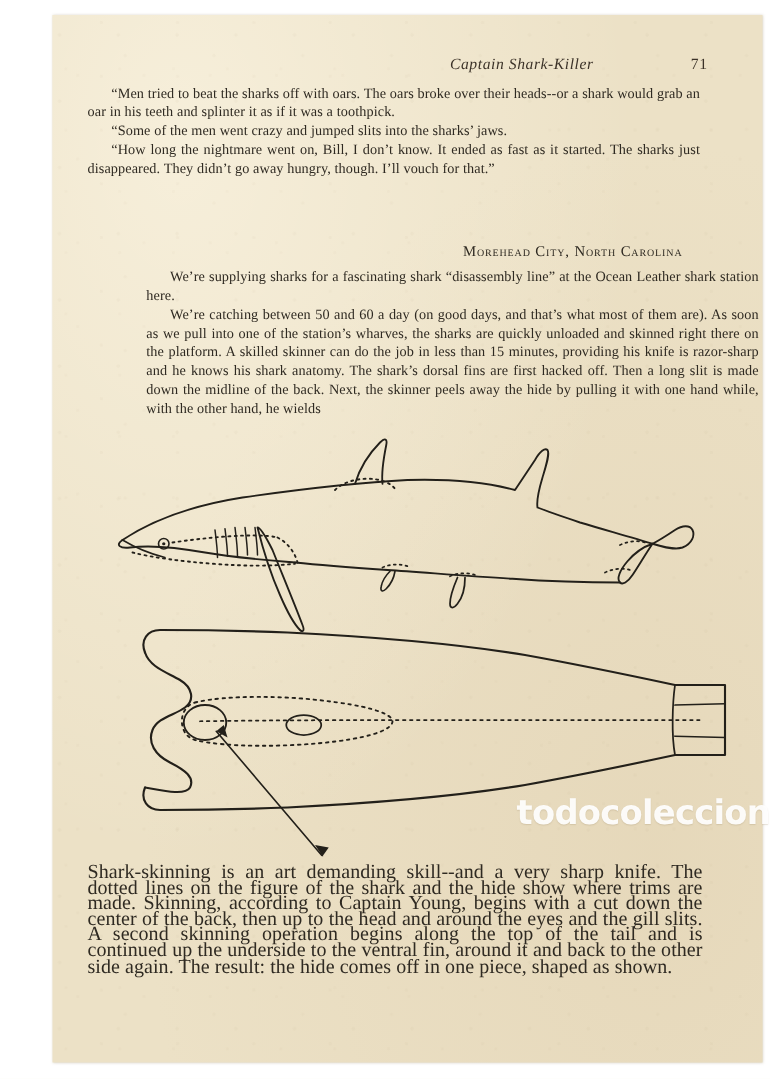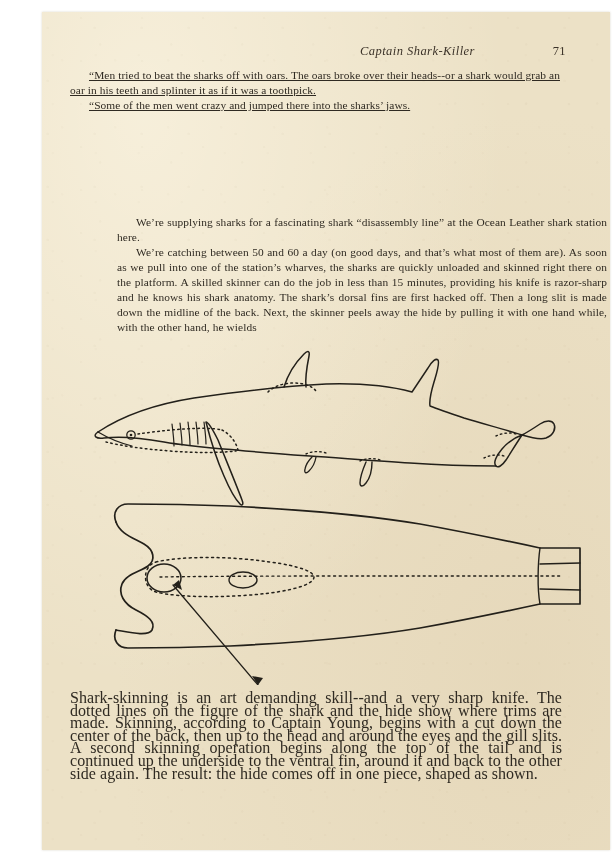--- a/index.html
+++ b/index.html
@@ -88,21 +88,20 @@
     color: #2f2a22;
     font-size: 11.4px;
     line-height: 15.0px;
     text-align: justify;
     text-justify: inter-word;
     letter-spacing: .08px;
   }
   .textblock p {
     margin: 0;
     text-indent: 19px;
-    text-decoration: underline;
   }
 
   .dateline {
     position: absolute;
     left: 28px;
     top: 182px;
     width: 490px;
     text-align: right;
     color: #2f2a22;
     font-size: 11.8px;
@@ -187,23 +186,25 @@
 
     <div id="grain"></div>
 
     <div class="runhead">
       <span class="title">Captain Shark-Killer</span>
       <span class="folio">71</span>
     </div>
 
     <div class="textblock">
       <p>“Men tried to beat the sharks off with oars. The oars broke over their heads--or a shark would grab an oar in his teeth and splinter it as if it was a toothpick.</p>
-      <p>“Some of the men went crazy and jumped there into the sharks’ jaws.</p>
-    </div>
-
+      <p>“Some of the men went crazy and jumped slits into the sharks’ jaws.</p>
+      <p>“How long the nightmare went on, Bill, I don’t know. It ended as fast as it started. The sharks just disappeared. They didn’t go away hungry, though. I’ll vouch for that.”</p>
+    </div>
+
+    <div class="dateline">Morehead City, North Carolina</div>
 
     <div class="textblock2">
       <p>We’re supplying sharks for a fascinating shark “disassembly line” at the Ocean Leather shark station here.</p>
       <p>We’re catching between 50 and 60 a day (on good days, and that’s what most of them are). As soon as we pull into one of the station’s wharves, the sharks are quickly unloaded and skinned right there on the platform. A skilled skinner can do the job in less than 15 minutes, providing his knife is razor-sharp and he knows his shark anatomy. The shark’s dorsal fins are first hacked off. Then a long slit is made down the midline of the back. Next, the skinner peels away the hide by pulling it with one hand while, with the other hand, he wields</p>
     </div>
 
     <div id="figure">
       <svg width="534" height="335" viewBox="0 0 534 335" xmlns="http://www.w3.org/2000/svg" fill="none" stroke="#23201a" stroke-linecap="round" stroke-linejoin="round">
 
         <g>
@@ -338,14 +339,15 @@
         </g>
       </svg>
     </div>
 
     <div class="caption">
       <p>Shark-skinning is an art demanding skill--and a very sharp knife. The dotted lines on the figure of the shark and the hide show where trims are made. Skinning, according to Captain Young, begins with a cut down the center of the back, then up to the head and around the eyes and the gill slits. A second skinning operation begins along the top of the tail and is continued up the underside to the ventral fin, around it and back to the other side again. The result: the hide comes off in one piece, shaped as shown.</p>
     </div>
 
   </div>
 
+  <div id="watermark">todocoleccion</div>
 
 </div>
 
 </body></html>

